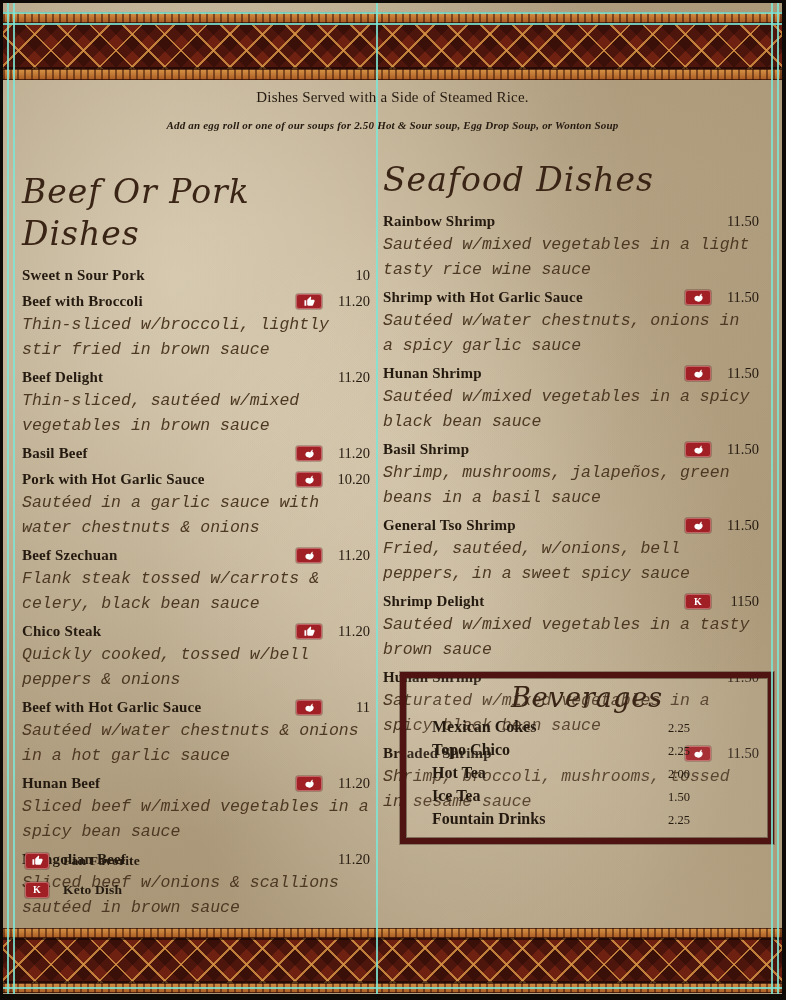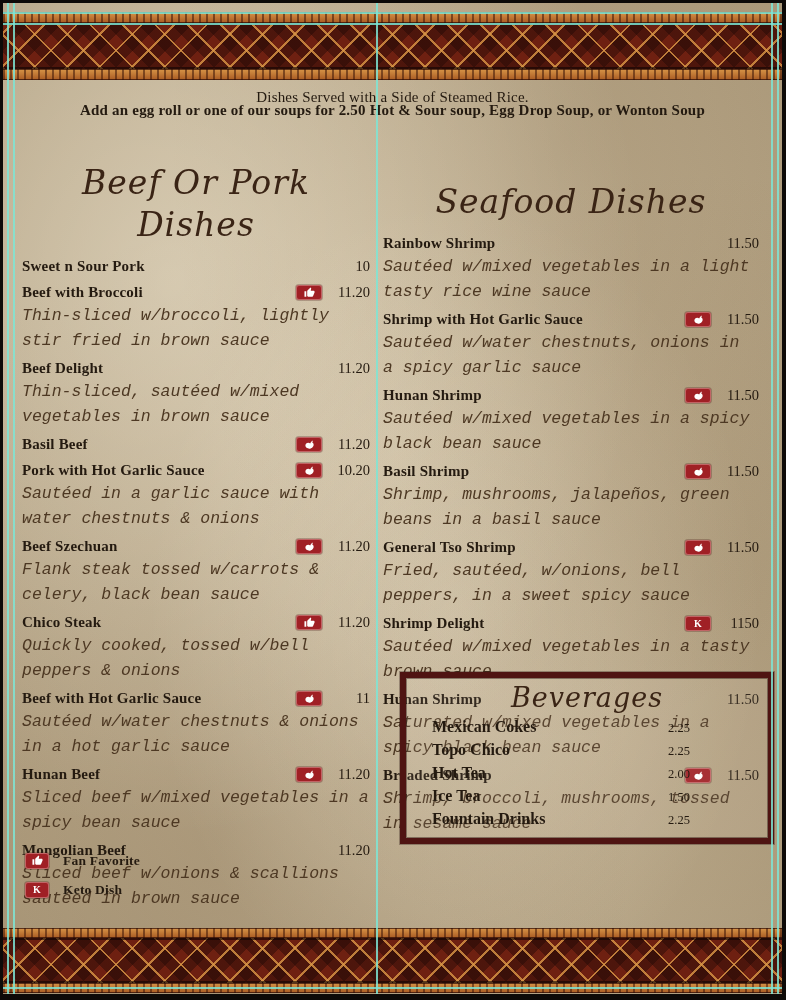--- a/index.html
+++ b/index.html
@@ -45,27 +45,27 @@
       repeating-linear-gradient(-45deg, transparent 0 12px, rgba(28,6,4,.40) 12px 23px);
     box-shadow:inset 0 2px rgba(15,4,3,.6), inset 0 -2px rgba(15,4,3,.6);
   }
   .band-bottom .mid{height:45px;}
   
   .vguide{position:absolute;top:0;bottom:0;width:2px;background:rgba(126,229,213,.85);z-index:40;}
   .hguide{position:absolute;left:0;right:0;height:2px;background:rgba(126,229,213,.85);z-index:40;}
   
   .hdr{position:absolute;left:0;right:0;text-align:center;z-index:10;}
   .hdr1{top:86px;font-weight:400;font-size:15px;letter-spacing:.2px;}
-  .hdr2{top:99px;font-weight:700;font-size:15px;letter-spacing:.2px;}
+  .hdr2{top:116px;font-weight:700;font-size:11px;letter-spacing:.2px;font-style:italic;}
   
   .col{position:absolute;z-index:10;}
   .col-left{left:19px;top:152px;width:348px;}
-  .col-right{left:380px;top:171px;width:376px;}
+  .col-right{left:380px;top:140px;width:376px;}
   .sec-title{
-    margin:7px 0 10px 0;text-align:center;
+    margin:16px 0 10px 0;text-align:left;
     font-family:"DejaVu Serif",serif;font-style:italic;font-weight:400;
     font-size:33px;line-height:42px;color:#3a2415;letter-spacing:1px;
   }
   .menu-item{margin-bottom:5px;}
   .item-head{display:flex;align-items:center;}
   .item-name{font-weight:700;font-size:15px;line-height:21px;letter-spacing:.2px;}
   .item-spacer{flex:1;}
   .item-price{width:48px;text-align:right;font-size:14.5px;line-height:21px;}
   .item-desc{font-family:Liberation Mono, monospace;font-style:italic;font-size:16.5px;line-height:25px;color:#4d3823;}
   

